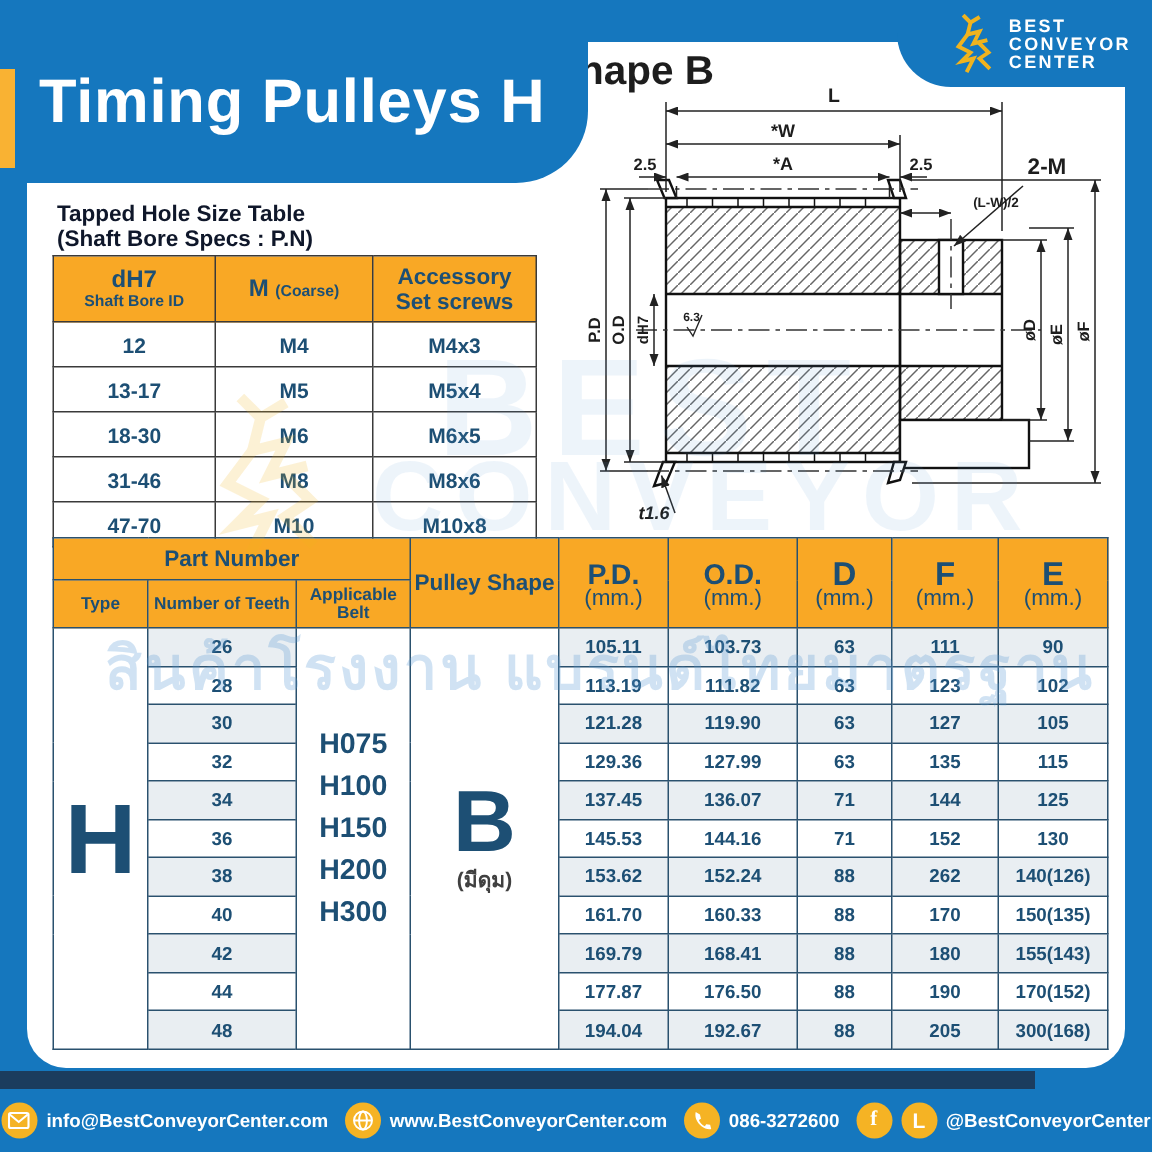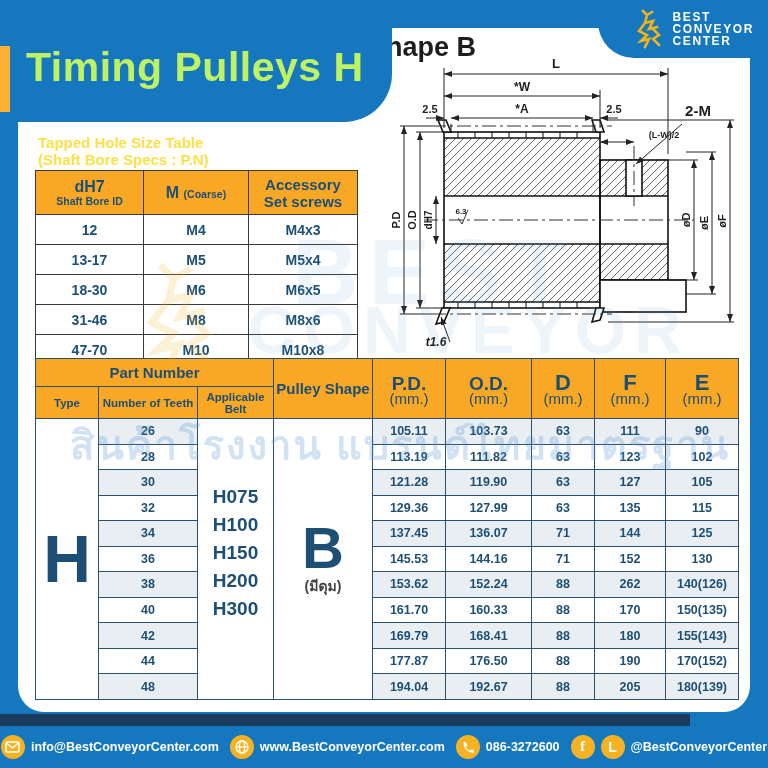--- a/index.html
+++ b/index.html
@@ -3,28 +3,28 @@
 <meta charset="utf-8">
 <style>
   html,body{margin:0;padding:0;}
   body{width:768px;height:768px;overflow:hidden;font-family:"Liberation Sans",sans-serif;}
   #page{position:relative;width:768px;height:768px;background:#1577BE;overflow:hidden;}
   .white-area{position:absolute;left:18px;top:28px;width:732px;height:684px;background:#ffffff;border-radius:26px;z-index:1;}
   .navy-strip{position:absolute;left:0;top:714px;width:690px;height:12px;background:#1B3C5E;z-index:2;}
 
   .title-block{position:absolute;left:0;top:0;width:392px;height:122px;background:#1577BE;border-radius:0 0 48px 0;z-index:5;}
   .accent-stripe{position:absolute;left:0;top:46px;width:10px;height:66px;background:#F9B233;z-index:6;}
-  .page-title{position:absolute;left:26px;top:44px;font-size:41px;font-weight:800;color:#bef264;letter-spacing:.5px;white-space:nowrap;}
+  .page-title{position:absolute;left:26px;top:44px;font-size:41px;font-weight:800;color:#ffffff;letter-spacing:.5px;white-space:nowrap;}
 
   .logo-block{position:absolute;right:0;top:0;width:170px;height:58px;background:#1577BE;border-radius:0 0 0 36px;z-index:5;display:flex;align-items:center;justify-content:flex-end;padding-right:14px;box-sizing:border-box;gap:6px;}
   .logo-text{color:#ffffff;font-weight:700;font-size:12px;line-height:12px;letter-spacing:1.6px;}
 
   .shape-title{position:absolute;left:368px;top:32px;font-size:27px;font-weight:800;color:#1d1d1d;z-index:4;}
 
-  .caption{position:absolute;left:38px;top:134px;z-index:4;font-size:15px;font-weight:800;color:#fde047;line-height:17px;}
+  .caption{position:absolute;left:38px;top:134px;z-index:4;font-size:15px;font-weight:800;color:#0f172a;line-height:17px;}
 
   table{border-collapse:collapse;}
   .tapped{position:absolute;left:35px;top:170px;z-index:4;width:322px;table-layout:fixed;}
   .tapped th,.tapped td{border:1.6px solid #3a3a3a;text-align:center;vertical-align:middle;}
   .tapped th{background:#F9A825;color:#1D4F74;}
   .tapped td{background:transparent;color:#1D4F74;font-weight:700;font-size:14px;height:27px;}
   .th-main{font-size:16px;font-weight:800;line-height:17px;}
   .th-sub{font-size:10.5px;font-weight:700;line-height:12px;}
 
   .main-table{position:absolute;left:35px;top:358px;z-index:4;width:703px;height:342px;table-layout:fixed;}
@@ -394,21 +394,21 @@
           <td class="st">88</td>
           <td class="st">190</td>
           <td class="st">170(152)</td>
         </tr>
       <tr>
           <td class="st">48</td>
           <td class="st">194.04</td>
           <td class="st">192.67</td>
           <td class="st">88</td>
           <td class="st">205</td>
-          <td class="st">180(139)</td>
+          <td class="st">300(168)</td>
         </tr>
     </tbody>
   </table>
 
   <div class="watermark">
     <div class="wm-best">BEST</div>
     <div class="wm-conveyor">CONVEYOR</div>
     <svg class="wm-goat" width="100" height="110" viewBox="0 0 34 40">
       <g fill="none" stroke="#F0B31E" stroke-width="2.6" stroke-linecap="square">
         <path d="M14 6 L10 2 M14 6 L19 3 M14 6 L12 14 L20 12 L16 20 L24 18"></path>

